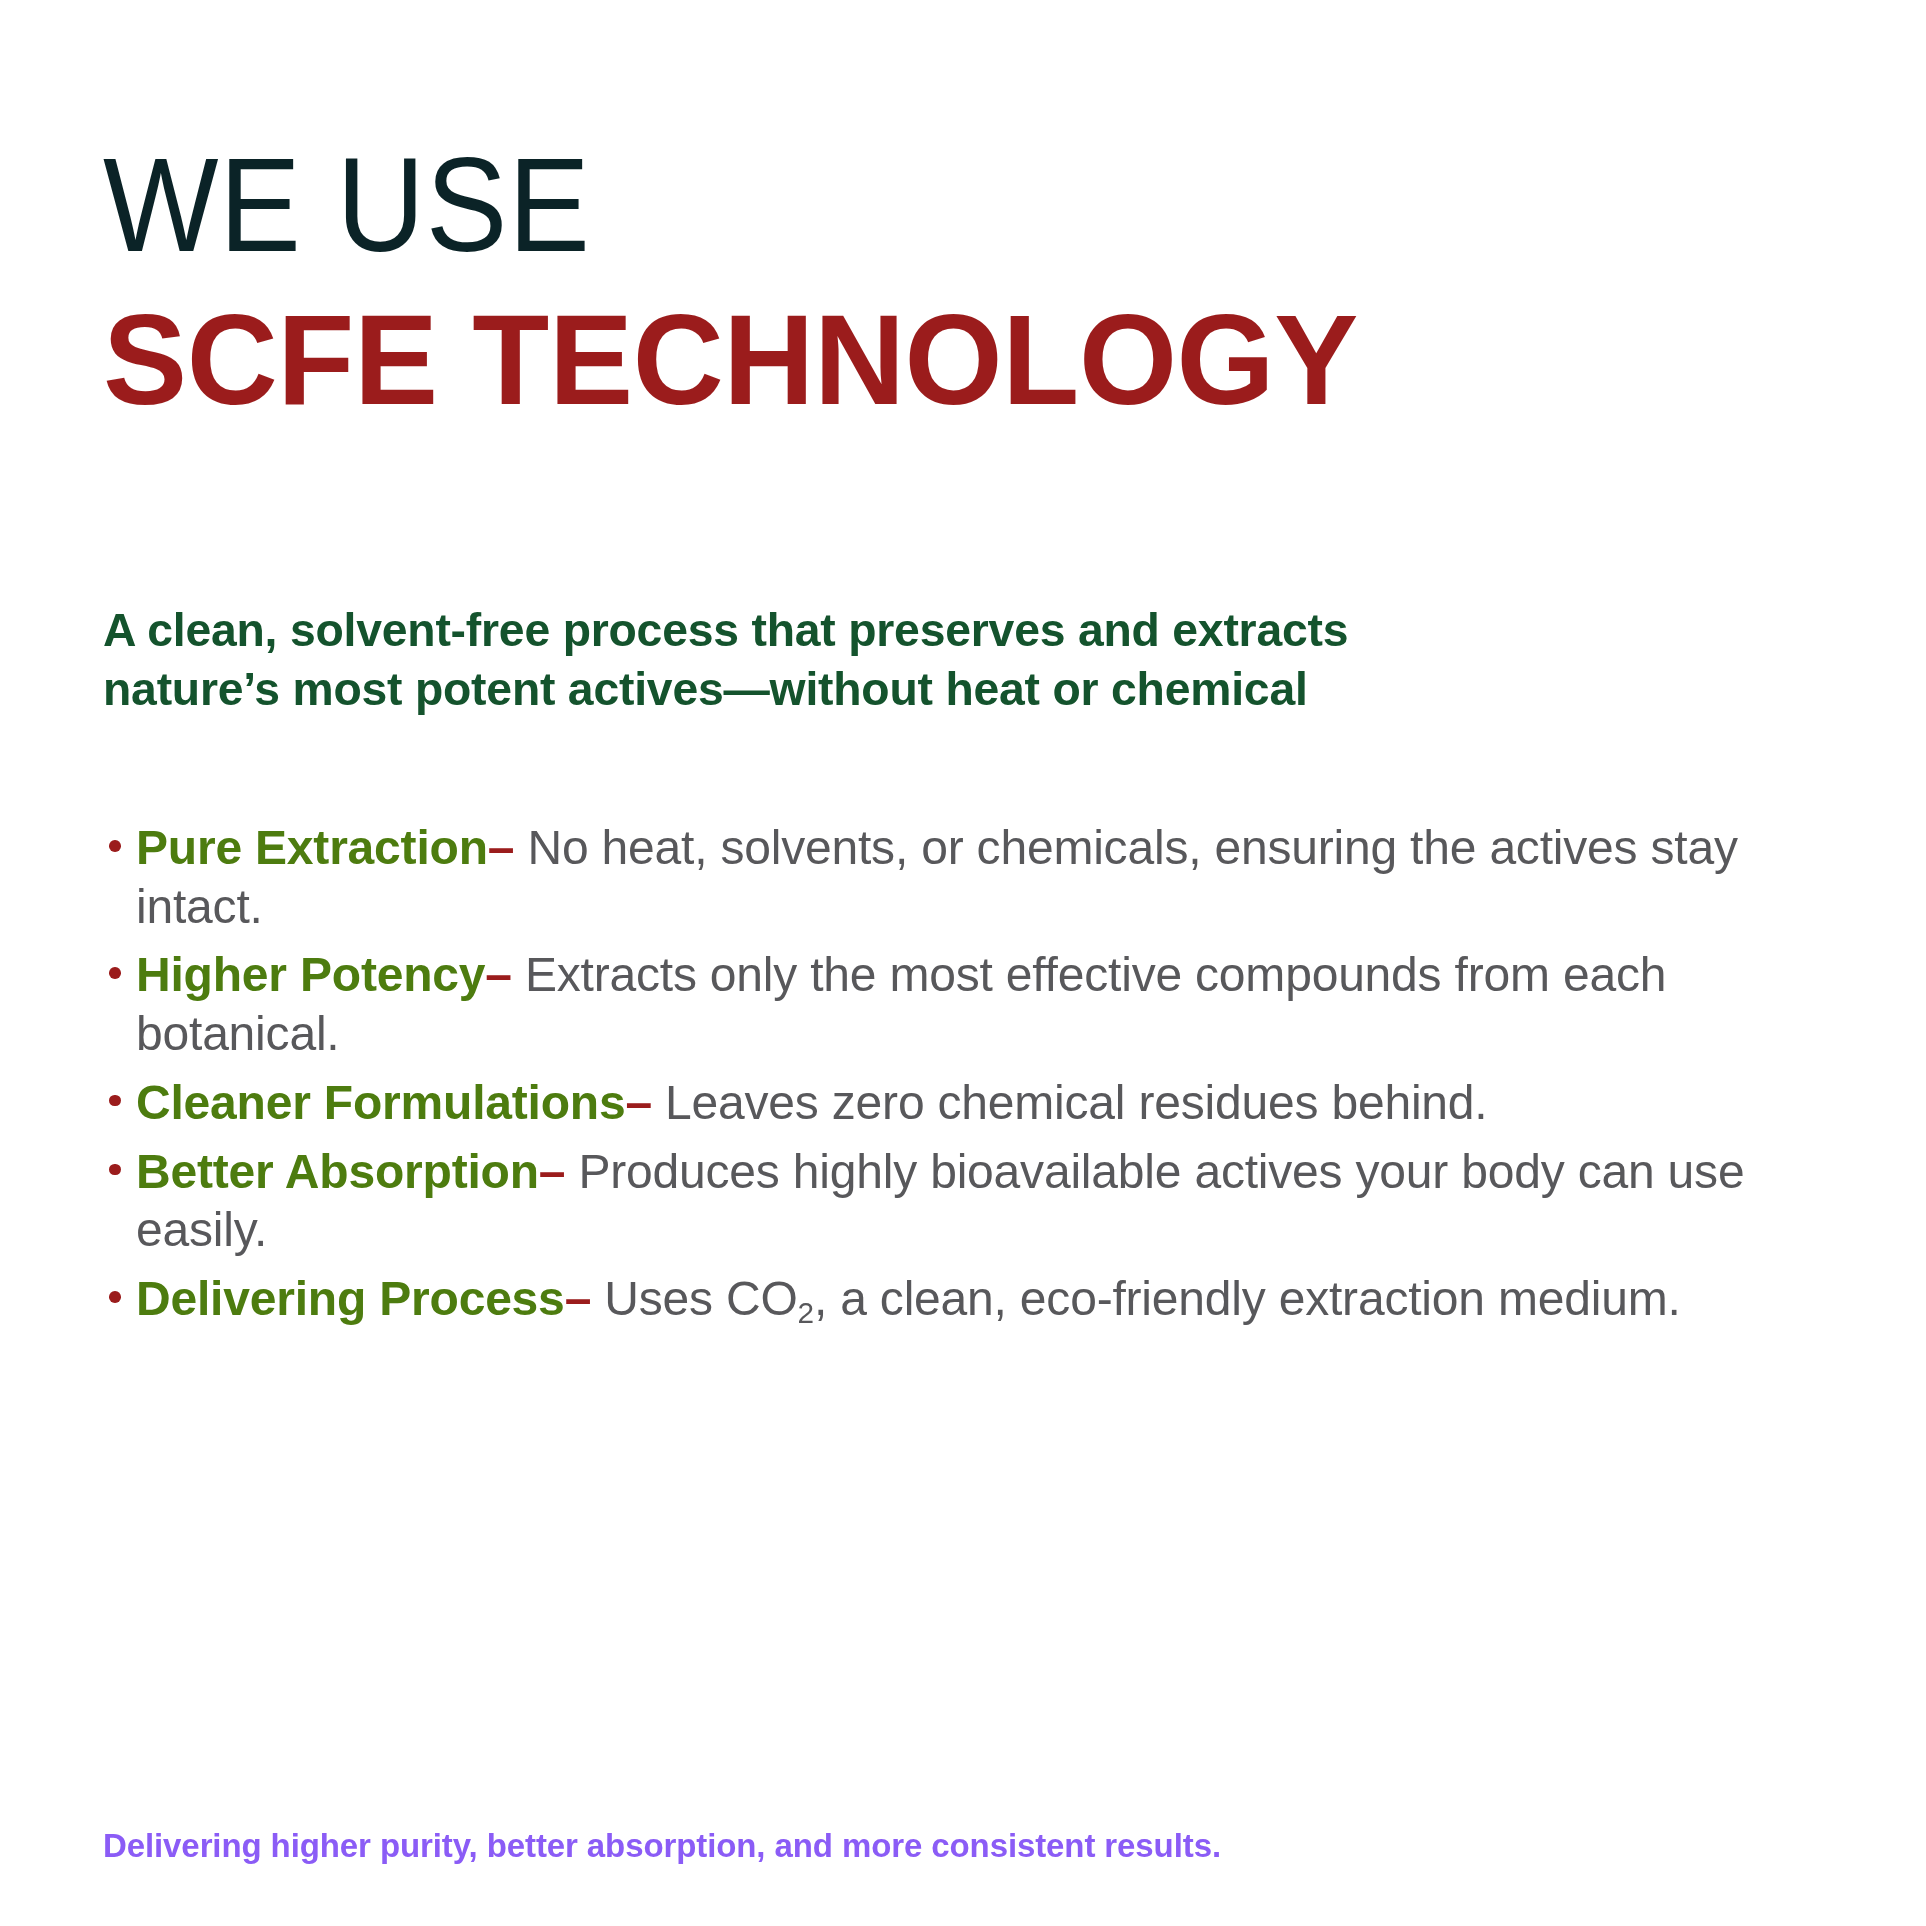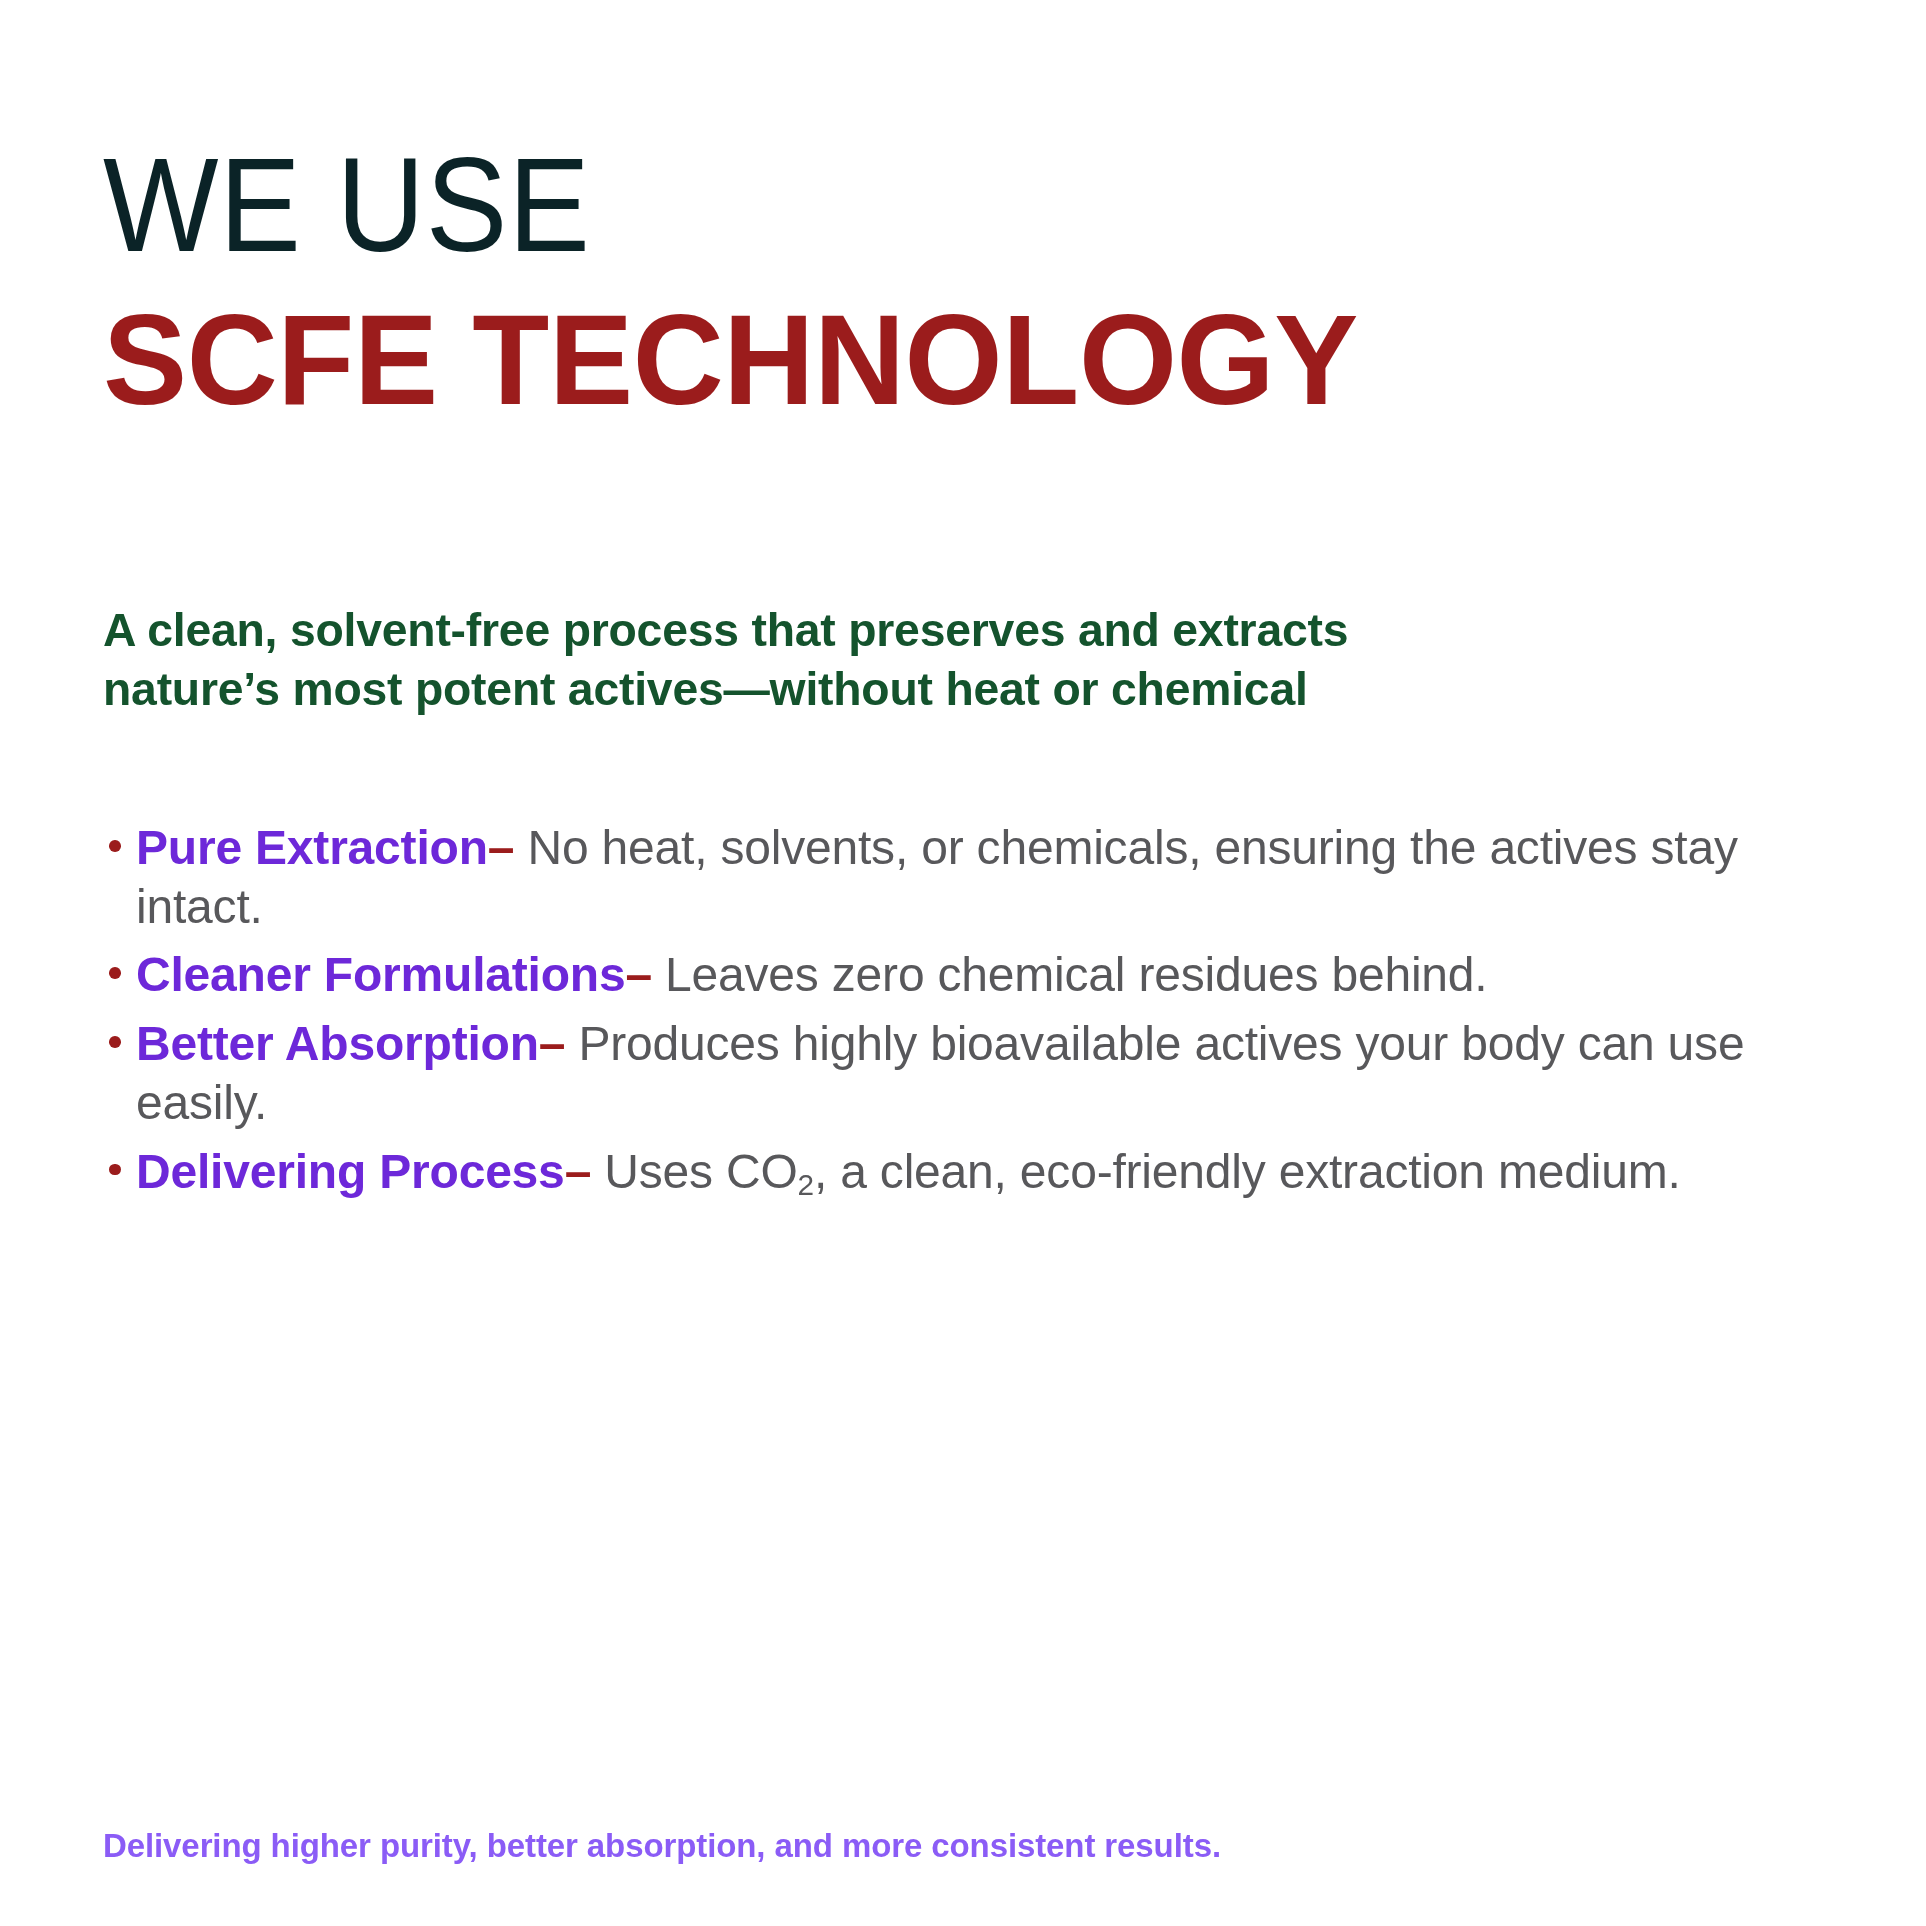--- a/index.html
+++ b/index.html
@@ -97,21 +97,21 @@
     left: 6px;
     top: 21px;
     width: 11.6px;
     height: 11.6px;
     border-radius: 50%;
     background: #9b1c1c;
   }
 
   .bullet .lbl {
     font-weight: 700;
-    color: #6d28d9;
+    color: #4d7c0f;
   }
   .bullet .dash {
     font-weight: 700;
     color: #9b1c1c;
   }
   .bullet .body {
     font-weight: 400;
     color: #58585b;
   }
   .bullet sub {
@@ -149,20 +149,23 @@
     <span class="l">A clean, solvent-free process that preserves and extracts</span>
     <span class="l">nature’s most potent actives—without heat or chemical</span>
   </div>
 
   <div class="bullets">
 
     <div class="bullet">
       <span class="dot"></span><span class="lbl">Pure Extraction</span><span class="dash">–</span> <span class="body">No heat, solvents, or chemicals, ensuring the actives stay intact.</span>
     </div>
 
+    <div class="bullet">
+      <span class="dot"></span><span class="lbl">Higher Potency</span><span class="dash">–</span> <span class="body">Extracts only the most effective compounds from each botanical.</span>
+    </div>
 
     <div class="bullet">
       <span class="dot"></span><span class="lbl">Cleaner Formulations</span><span class="dash">–</span> <span class="body">Leaves zero chemical residues behind.</span>
     </div>
 
     <div class="bullet">
       <span class="dot"></span><span class="lbl">Better Absorption</span><span class="dash">–</span> <span class="body">Produces highly bioavailable actives your body can use easily.</span>
     </div>
 
     <div class="bullet">

